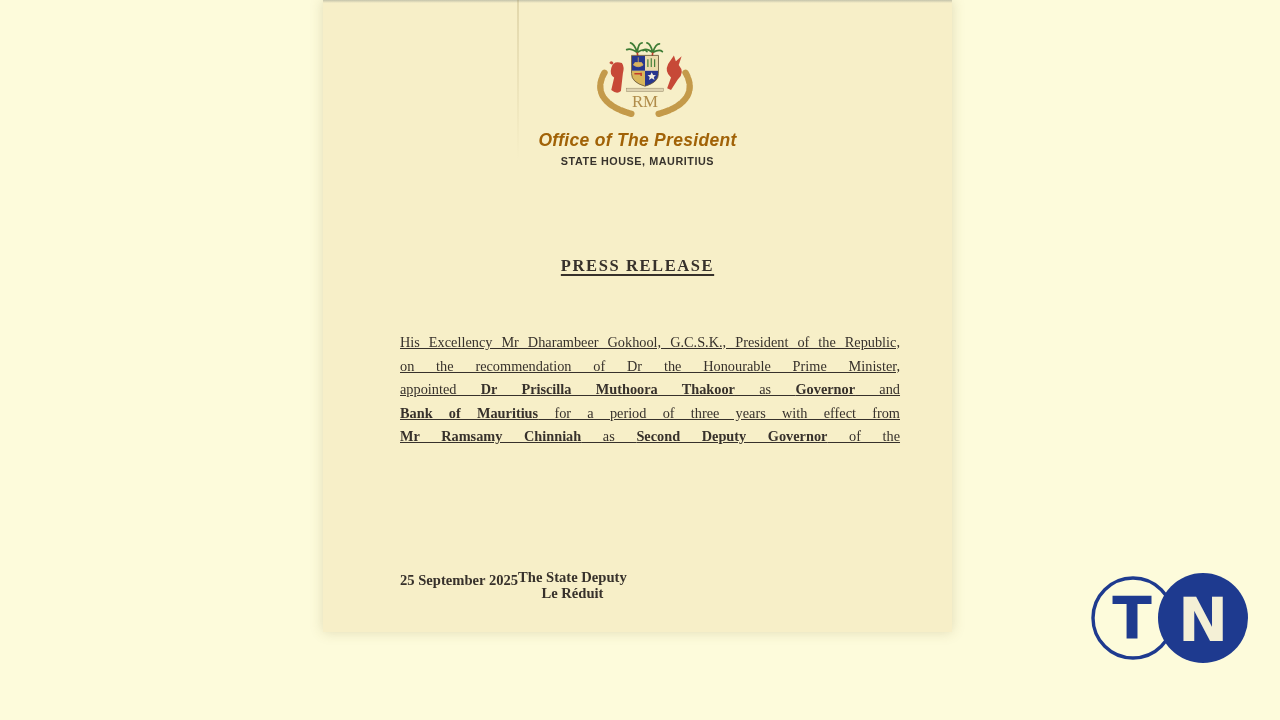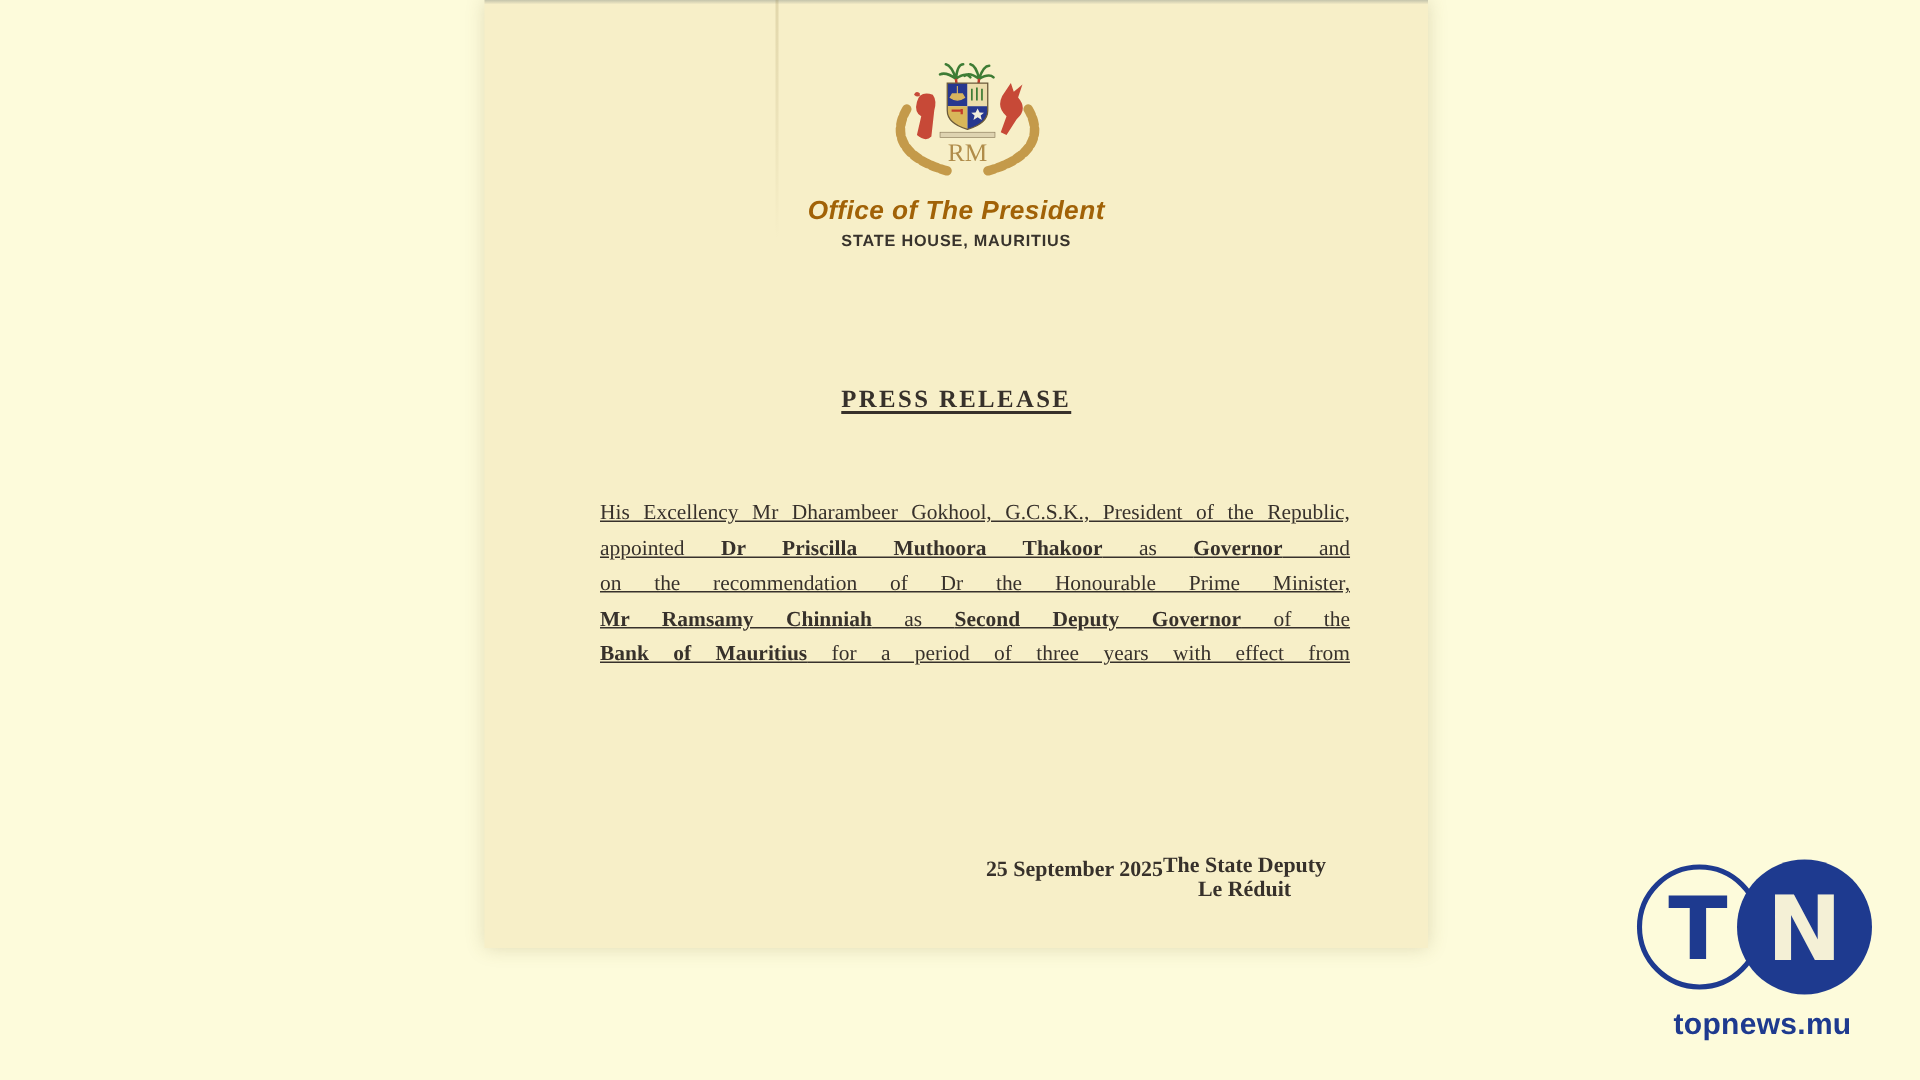--- a/index.html
+++ b/index.html
@@ -44,21 +44,21 @@
     font-size:16.5px;font-weight:700;letter-spacing:1.6px;
     text-decoration:underline;text-underline-offset:3px;
     text-decoration-thickness:1.5px;
   }
   .bodytext{position:absolute;left:77px;top:331px;width:500px;font-size:14.3px;text-decoration:underline;}
   .body-line{line-height:23.6px;height:23.6px;text-align:left;}
   .body-line.just{text-align:justify;text-align-last:justify;}
   .body-line .b{font-weight:700;}
   .footer{
     position:absolute;left:77px;top:570px;width:500px;
-    display:flex;justify-content:flex-end;align-items:flex-start;
+    display:flex;justify-content:flex-start;align-items:flex-start;
     font-size:14.6px;font-weight:700;
   }
   .place{text-align:center;padding-right:16px;line-height:15.5px;}
   .date{line-height:15.5px;padding-top:3px;}
   .logo{position:absolute;left:1085px;top:568px;width:180px;}
   .logosite{
     width:100%;text-align:center;margin-top:-1px;
     font-family:"Liberation Sans", sans-serif;font-weight:700;
     font-size:20px;color:var(--logo-blue);letter-spacing:.2px;
   }
@@ -104,36 +104,35 @@
 
     <text x="55" y="77" text-anchor="middle" font-family="Liberation Serif, serif" font-size="17.5" fill="var(--emblem-gold-dark)">RM</text>
   </svg>
 
   <div class="office">Office of The President</div>
   <div class="subline">STATE HOUSE, MAURITIUS</div>
   <div class="title">PRESS RELEASE</div>
 
   <div class="bodytext">
       <div class="body-line just"><span>His Excellency Mr Dharambeer Gokhool, G.C.S.K., President of the Republic,</span></div>
+      <div class="body-line just"><span>on the recommendation of Dr the Honourable Prime Minister,</span></div>
       <div class="body-line just"><span>appointed </span><span class="b">Dr Priscilla Muthoora Thakoor</span><span> as </span><span class="b">Governor</span><span> and</span></div>
-      <div class="body-line just"><span>on the recommendation of Dr the Honourable Prime Minister,</span></div>
+      <div class="body-line just"><span class="b">Bank of Mauritius</span><span> for a period of three years with effect from</span></div>
       <div class="body-line just"><span class="b">Mr Ramsamy Chinniah</span><span> as </span><span class="b">Second Deputy Governor</span><span> of the</span></div>
-      <div class="body-line just"><span class="b">Bank of Mauritius</span><span> for a period of three years with effect from</span></div>
     </div>
 
   <div class="footer">
     <div class="date">25 September 2025</div>
     <div class="place">
       <div>The State Deputy</div>
       <div>Le Réduit</div>
     </div>
   </div>
 </div>
 
 <div class="logo">
   <svg width="180" height="100" viewBox="0 0 180 100">
     <circle cx="48" cy="50" r="40" fill="none" stroke="var(--logo-blue)" stroke-width="3.4"></circle>
     <text x="47" y="51" text-anchor="middle" dominant-baseline="central" class="logoletter" font-size="58" fill="var(--logo-blue)">T</text>
     <circle cx="118" cy="50" r="45" fill="var(--logo-blue)"></circle>
     <text x="118" y="52" text-anchor="middle" dominant-baseline="central" class="logoletter" font-size="60" fill="var(--logo-cream)">N</text>
   </svg>
-  <div class="logosite">topnews.mu</div>
 </div>
 
 </body></html>

